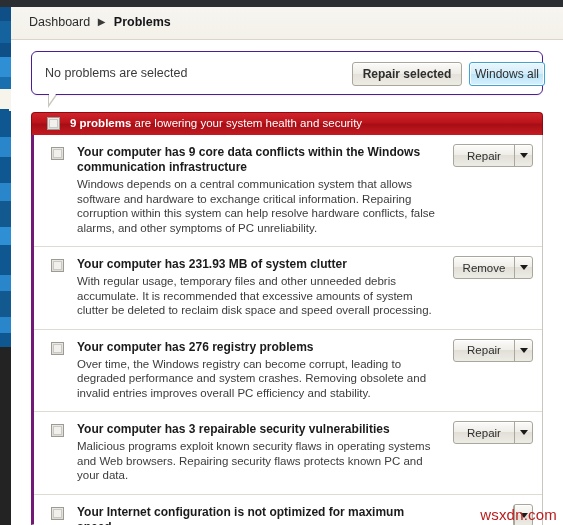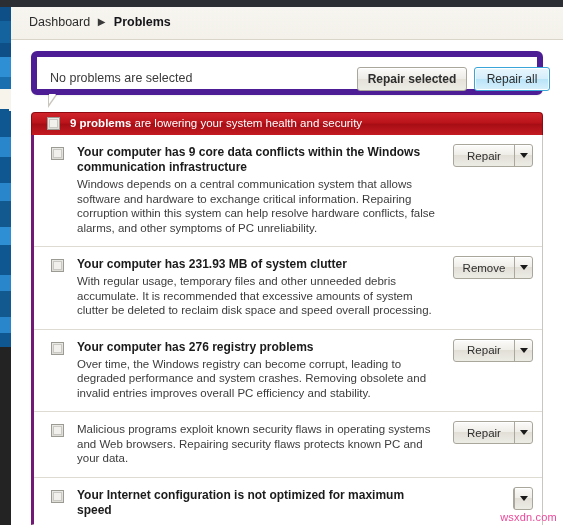--- a/index.html
+++ b/index.html
@@ -113,21 +113,21 @@
     top: 11px;
     width: 514px;
     height: 46px;
   }
   .callout {
     position: absolute;
     left: 0; top: 0;
     width: 512px;
     height: 44px;
     background: #ffffff;
-    border: 6px solid #4c1d95;
+    border: 1px solid #4c1d95;
     border-radius: 6px;
     box-sizing: border-box;
     box-shadow: 0 1px 2px rgba(0,0,0,0.06);
   }
   .callout-text {
     position: absolute;
     left: 13px;
     top: 14px;
     font-size: 12.5px;
     color: #3a3a3a;
@@ -310,22 +310,22 @@
     border-left: 4px solid transparent;
     border-right: 4px solid transparent;
     border-top: 5px solid #1a1a1a;
   }
 
   
   .watermark {
     position: absolute;
     right: 6px;
     bottom: 2px;
-    font-size: 11px;
-    color: #ec4899;
+    font-size: 15px;
+    color: #b91c1c;
     letter-spacing: 0.2px;
     white-space: nowrap;
   }
 </style>
 </head>
 <body>
 
 <div id="app">
 
   <div class="top-strip"></div>
@@ -363,21 +363,21 @@
         <span class="crumb-current">Problems</span>
       </div>
     </div>
 
     <div class="content">
 
       <div class="callout-wrap">
         <div class="callout">
           <div class="callout-text">No problems are selected</div>
           <div class="btn btn-plain" id="btn-repair-selected">Repair selected</div>
-          <div class="btn btn-primary" id="btn-repair-all">Repair all</div>
+          <div class="btn btn-primary" id="btn-repair-all">Windows all</div>
         </div>
         <div class="tail-outer"></div>
         <div class="tail-inner"></div>
       </div>
 
       <div class="alert-banner">
         <div class="cbox alert-cbox"></div>
         <div class="alert-text">
           <span class="alert-count">9 problems</span><span> are lowering your system health and security</span>
         </div>
@@ -412,20 +412,21 @@
             <div class="prow-desc">Over time, the Windows registry can become corrupt, leading to degraded performance and system crashes. Removing obsolete and invalid entries improves overall PC efficiency and stability.</div>
             <div class="split-btn">
               <div class="split-main">Repair</div>
               <div class="split-arrow">
                 <div class="caret"></div>
               </div>
             </div>
           </div>
           <div class="prow">
             <div class="cbox prow-cbox"></div>
+            <div class="prow-title">Your computer has 3 repairable security vulnerabilities</div>
             <div class="prow-desc">Malicious programs exploit known security flaws in operating systems and Web browsers. Repairing security flaws protects known PC and your data.</div>
             <div class="split-btn">
               <div class="split-main">Repair</div>
               <div class="split-arrow">
                 <div class="caret"></div>
               </div>
             </div>
           </div>
           <div class="prow">
             <div class="cbox prow-cbox"></div>

